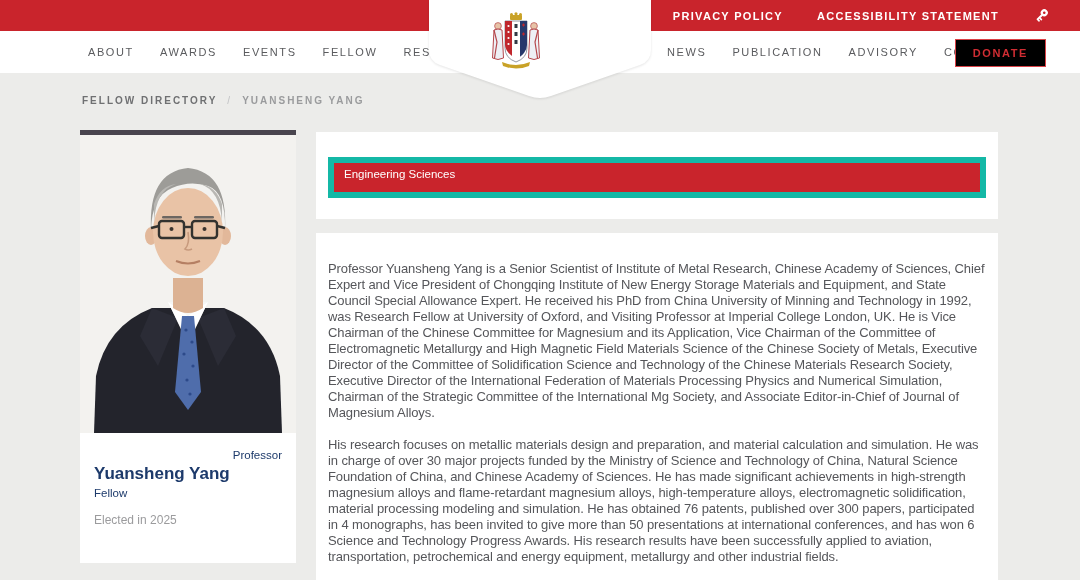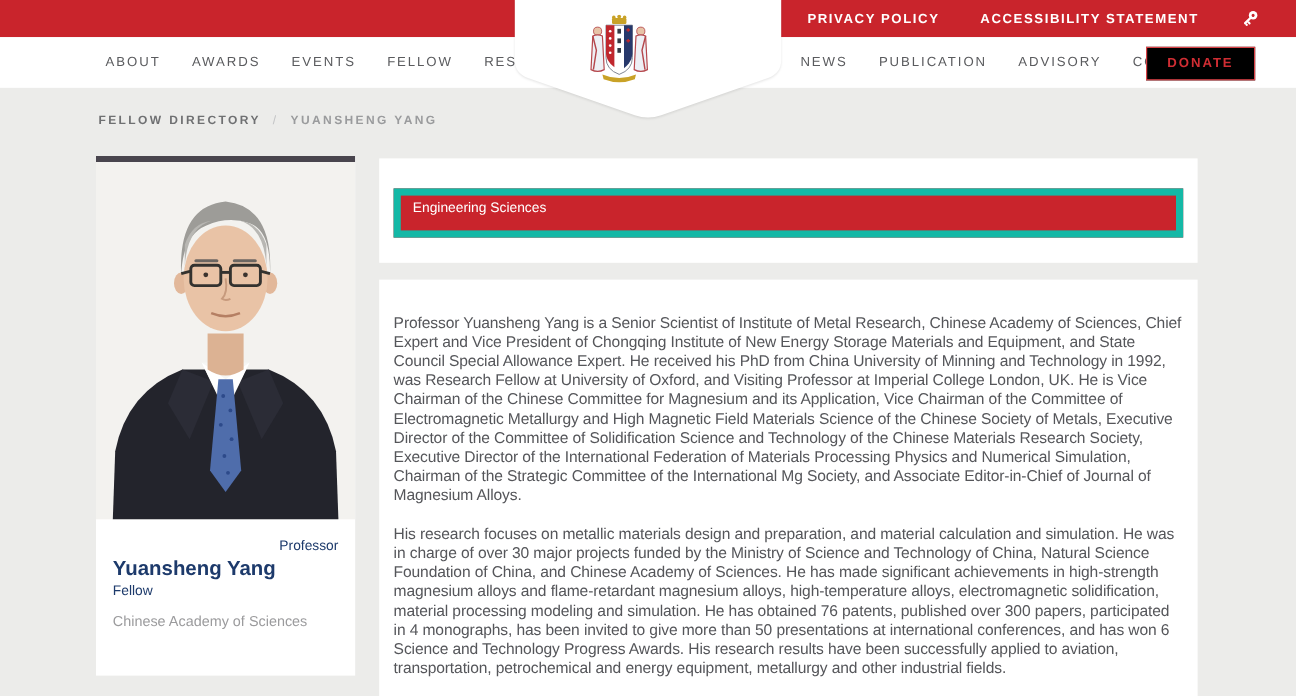--- a/index.html
+++ b/index.html
@@ -192,21 +192,21 @@
       <circle cx="91.5" cy="99" r="2" fill="#3a332e"></circle>
       <circle cx="124.5" cy="99" r="2" fill="#3a332e"></circle>
 
       <path d="M108,102 Q110,114 105,119 Q108,121 112,119" fill="none" stroke="#c79a7d" stroke-width="1.6"></path>
       <path d="M96,131 Q108,136 120,131" fill="none" stroke="#b57f63" stroke-width="2"></path>
     </svg>
     <div class="profile-info">
       <div class="profile-title">Professor</div>
       <div class="profile-name">Yuansheng Yang</div>
       <div class="profile-role">Fellow</div>
-      <div class="profile-affil">Chinese Academy of Sciences</div>
+      <div class="profile-elected">Elected in 2025</div>
     </div>
   </div>
 
   <div class="class-card">
     <div class="class-bar">Engineering Sciences</div>
   </div>
 
   <div class="citation-card">
     <p class="p1">Professor Yuansheng Yang is a Senior Scientist of Institute of Metal Research, Chinese Academy of Sciences, Chief Expert and Vice President of Chongqing Institute of New Energy Storage Materials and Equipment, and State Council Special Allowance Expert. He received his PhD from China University of Minning and Technology in 1992, was Research Fellow at University of Oxford, and Visiting Professor at Imperial College London, UK. He is Vice Chairman of the Chinese Committee for Magnesium and its Application, Vice Chairman of the Committee of Electromagnetic Metallurgy and High Magnetic Field Materials Science of the Chinese Society of Metals, Executive Director of the Committee of Solidification Science and Technology of the Chinese Materials Research Society, Executive Director of the International Federation of Materials Processing Physics and Numerical Simulation, Chairman of the Strategic Committee of the International Mg Society, and Associate Editor-in-Chief of Journal of Magnesium Alloys.</p>
     <p class="p2">His research focuses on metallic materials design and preparation, and material calculation and simulation. He was in charge of over 30 major projects funded by the Ministry of Science and Technology of China, Natural Science Foundation of China, and Chinese Academy of Sciences. He has made significant achievements in high-strength magnesium alloys and flame-retardant magnesium alloys, high-temperature alloys, electromagnetic solidification, material processing modeling and simulation. He has obtained 76 patents, published over 300 papers, participated in 4 monographs, has been invited to give more than 50 presentations at international conferences, and has won 6 Science and Technology Progress Awards. His research results have been successfully applied to aviation, transportation, petrochemical and energy equipment, metallurgy and other industrial fields.</p>

